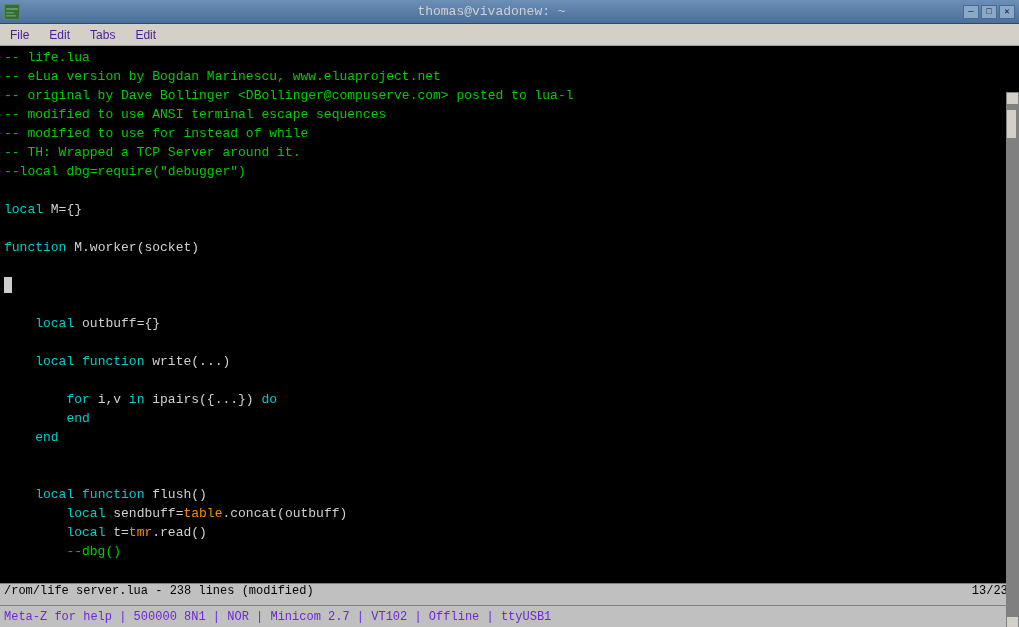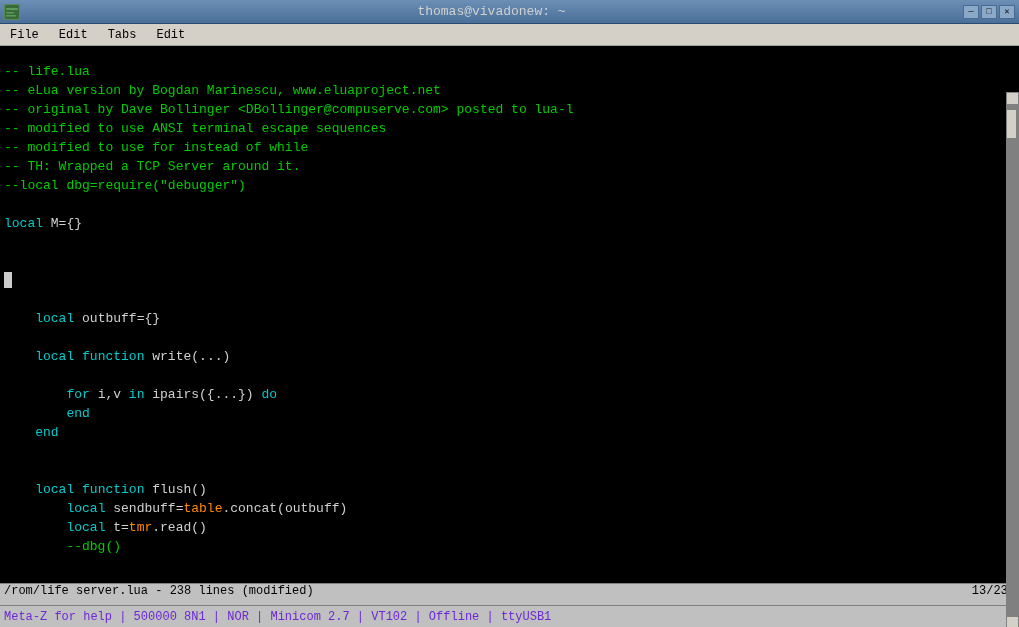--- a/index.html
+++ b/index.html
@@ -62,32 +62,32 @@
       height: 22px;
       display: flex;
       align-items: center;
       padding: 0 4px;
       gap: 8px;
       border-bottom: 1px solid #a0a0a0;
     }
 
     .menu-item {
       padding: 2px 6px;
-      font-family: Liberation Mono, monospace;
+      font-family: Liberation Sans, sans-serif;
       font-size: 12px;
-      color: #000000;
+      color: #4c1d95;
       cursor: pointer;
     }
 
     
     #code-area {
       background: #000000;
       height: calc(627px - 24px - 22px - 22px - 22px);
       overflow: hidden;
-      padding: 16px 4px;
+      padding: 2px 4px;
       line-height: 19px;
     }
 
     .code-line {
       white-space: pre;
       font-size: 13px;
       line-height: 19px;
       color: #d0d0d0;
     }
 
@@ -210,20 +210,21 @@
     <div class="code-line c-comment">-- life.lua</div>
     <div class="code-line c-comment">-- eLua version by Bogdan Marinescu, www.eluaproject.net</div>
     <div class="code-line c-comment">-- original by Dave Bollinger &lt;DBollinger@compuserve.com&gt; posted <span style="color:#00cc00">to</span> lua-l</div>
     <div class="code-line c-comment">-- modified to use ANSI terminal escape sequences</div>
     <div class="code-line c-comment">-- modified to use for instead of while</div>
     <div class="code-line c-comment">-- TH: Wrapped a TCP Server around it.</div>
     <div class="code-line c-comment">--local dbg=require("debugger")</div>
     <div class="code-line">&nbsp;</div>
     <div class="code-line"><span class="c-cyan">local</span> M={}</div>
     <div class="code-line">&nbsp;</div>
+    <div class="code-line"><span class="c-cyan">function</span> M.worker(socket)</div>
     <div class="code-line">&nbsp;</div>
     <div class="code-line"><span class="cursor-block">&nbsp;</span></div>
     <div class="code-line">&nbsp;</div>
     <div class="code-line">    <span class="c-cyan">local</span> outbuff={}</div>
     <div class="code-line">&nbsp;</div>
     <div class="code-line">    <span class="c-cyan">local</span> <span class="c-cyan">function</span> write(...)</div>
     <div class="code-line">&nbsp;</div>
     <div class="code-line">        <span class="c-cyan">for</span> i,v <span class="c-cyan">in</span> ipairs({...}) <span class="c-cyan">do</span></div>
     <div class="code-line">        <span class="c-cyan">end</span></div>
     <div class="code-line">    <span class="c-cyan">end</span></div>

